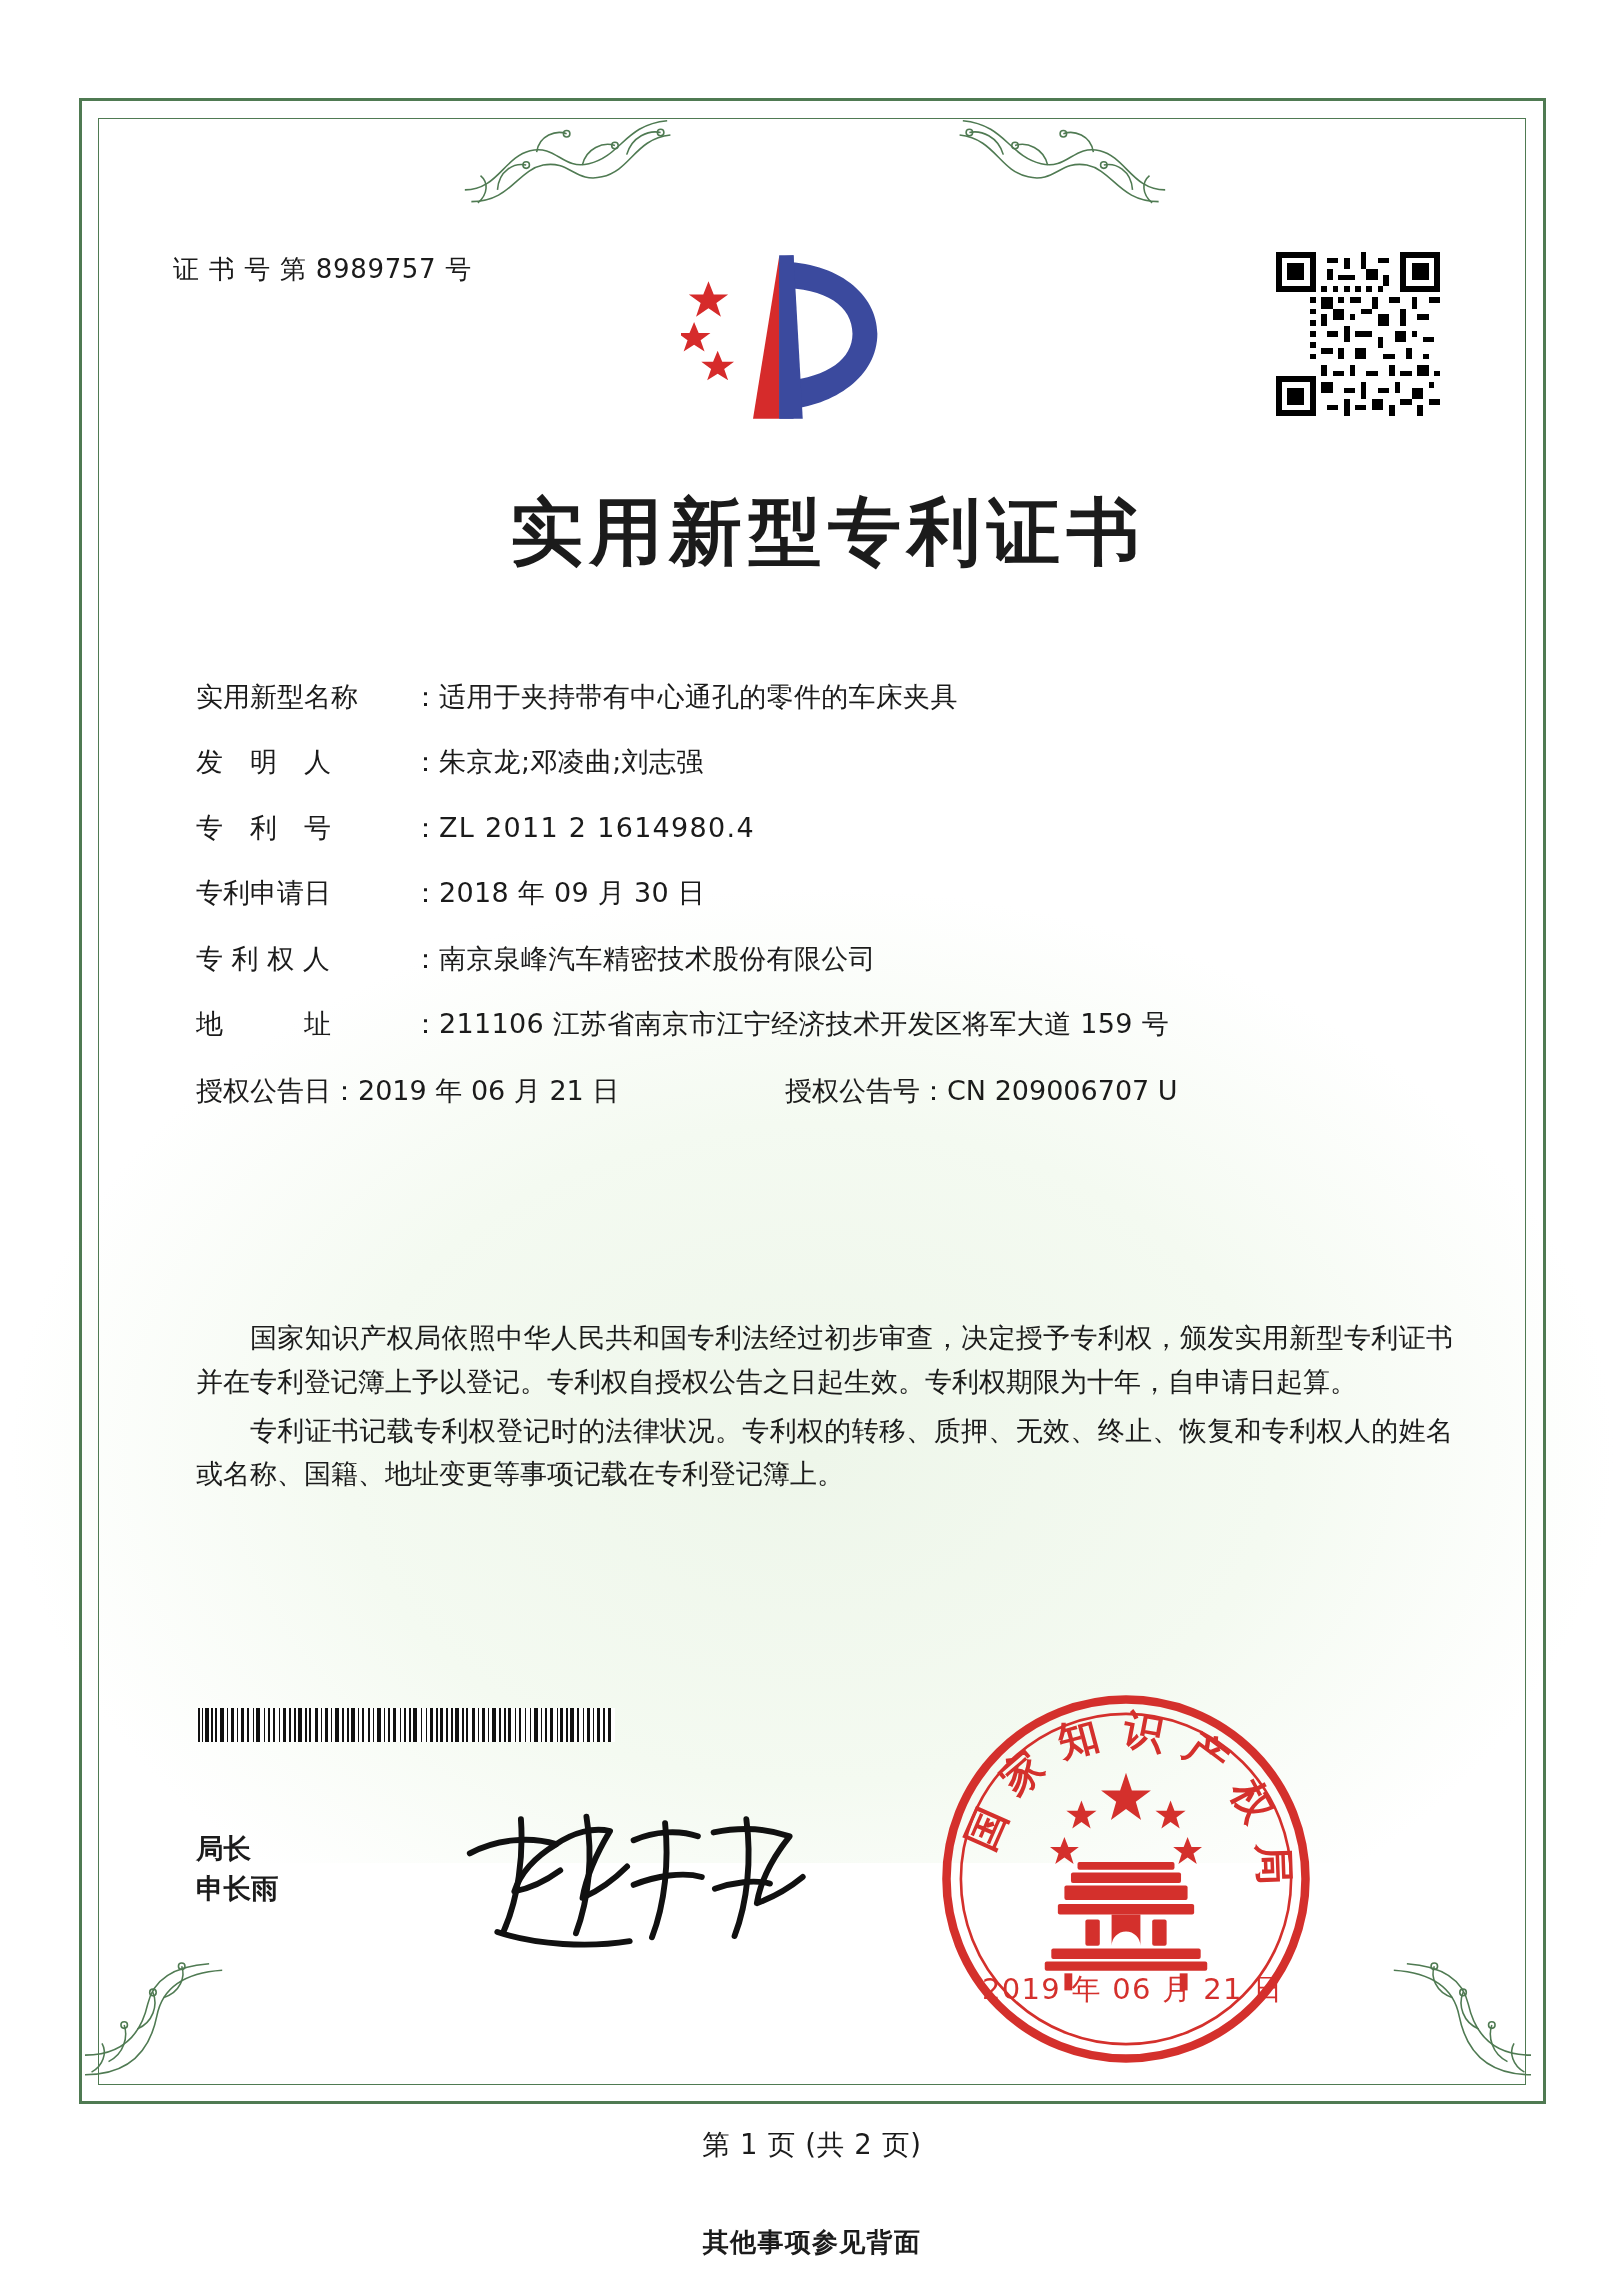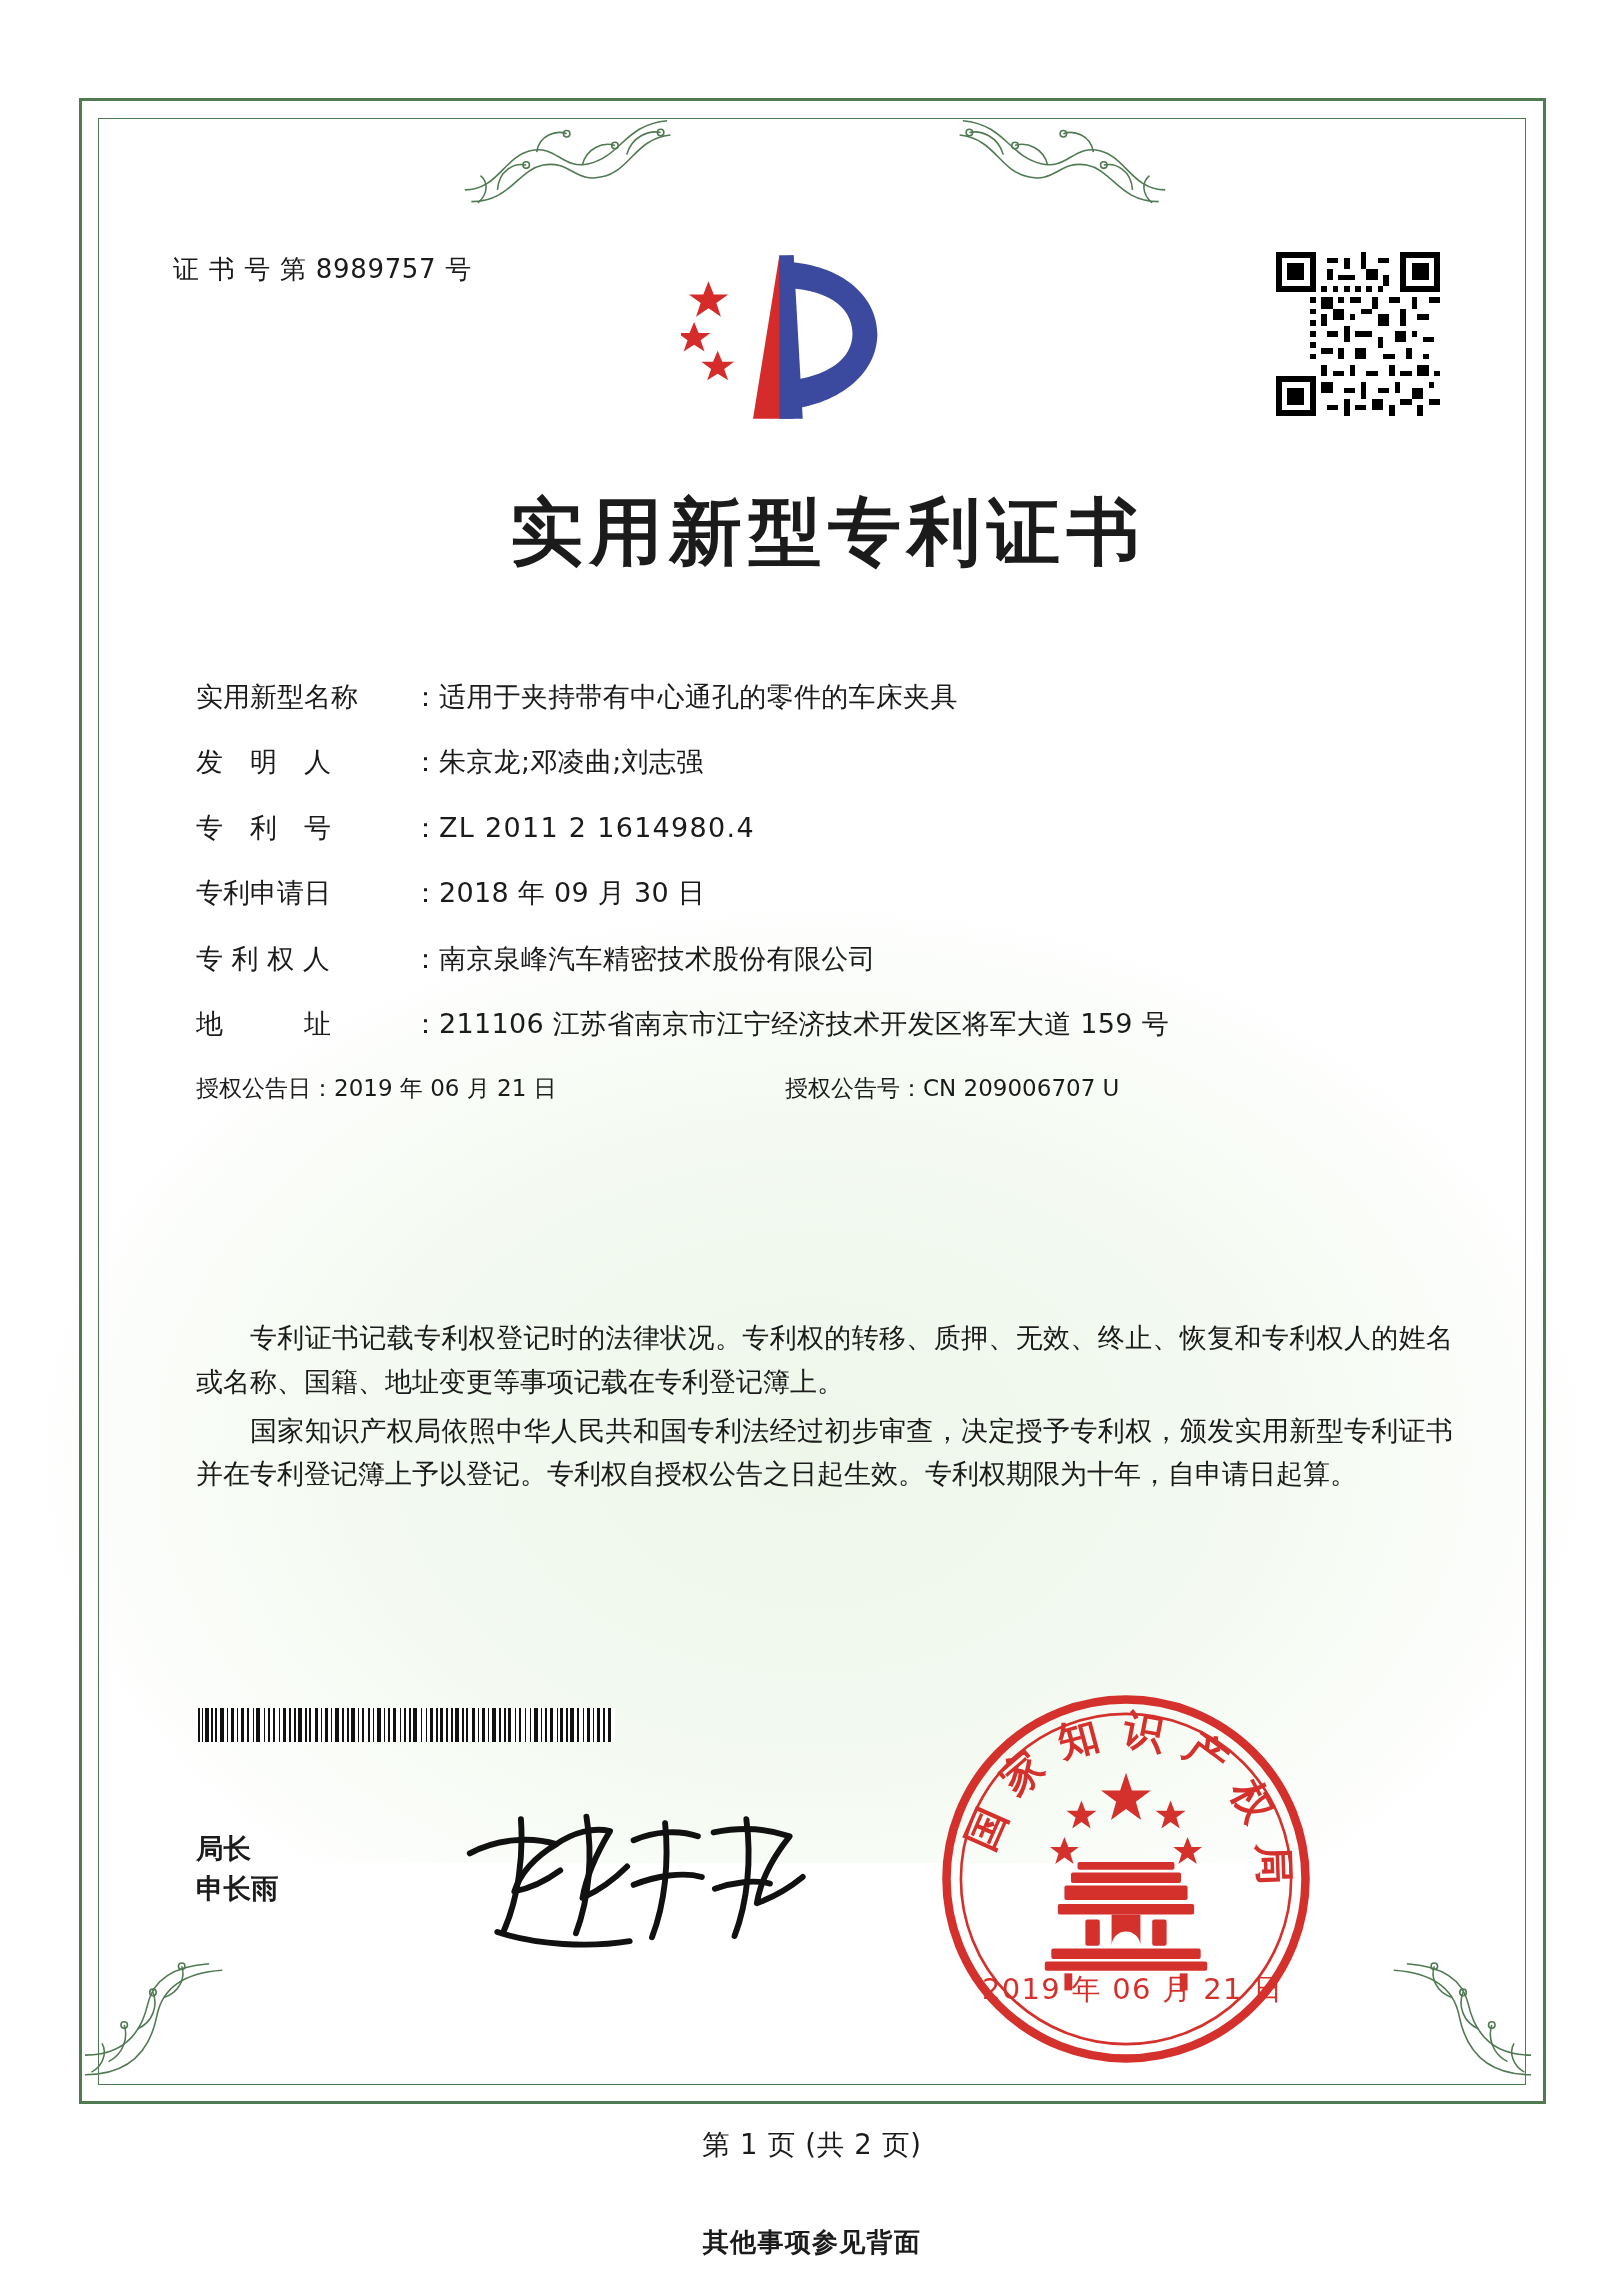--- a/index.html
+++ b/index.html
@@ -121,21 +121,21 @@
     letter-spacing: 0.3px;
   }
   .field-value.mono-ish {
     font-family: "DejaVu Sans", "Liberation Sans", sans-serif;
     letter-spacing: 1.3px;
   }
 
   .pub-row {
     display: flex;
     align-items: flex-start;
-    font-size: 23px;
+    font-size: 27px;
     white-space: nowrap;
     margin-bottom: 31px;
   }
   .pub-row .cell-a { width: 589px; flex: 0 0 auto; }
   .pub-row .cell-b { flex: 1 1 auto; }
 
   
   .paras {
     position: absolute;
     left: 196px; top: 1316px;
@@ -433,22 +433,22 @@
       <span class="cell-a">
         <span>授权公告日</span><span>：</span><span>2019 年 06 月 21 日</span>
       </span>
       <span class="cell-b">
         <span>授权公告号</span><span>：</span><span>CN 209006707 U</span>
       </span>
     </div>
   </div>
 
   <div class="paras">
+    <p>国家知识产权局依照中华人民共和国专利法经过初步审查，决定授予专利权，颁发实用新型专利证书并在专利登记簿上予以登记。专利权自授权公告之日起生效。专利权期限为十年，自申请日起算。</p>
     <p>专利证书记载专利权登记时的法律状况。专利权的转移、质押、无效、终止、恢复和专利权人的姓名或名称、国籍、地址变更等事项记载在专利登记簿上。</p>
-    <p>国家知识产权局依照中华人民共和国专利法经过初步审查，决定授予专利权，颁发实用新型专利证书并在专利登记簿上予以登记。专利权自授权公告之日起生效。专利权期限为十年，自申请日起算。</p>
   </div>
 
   <div class="barcode">
     <svg viewBox="0 0 640 52" shape-rendering="crispEdges">
       <rect width="640" height="52" fill="#fff"></rect>
       <g fill="#111">
         <rect x="2" y="0" width="3" height="52"></rect>
           <rect x="8" y="0" width="2" height="52"></rect>
         <rect x="14" y="0" width="5" height="52"></rect>
           <rect x="23" y="0" width="2" height="52"></rect>

